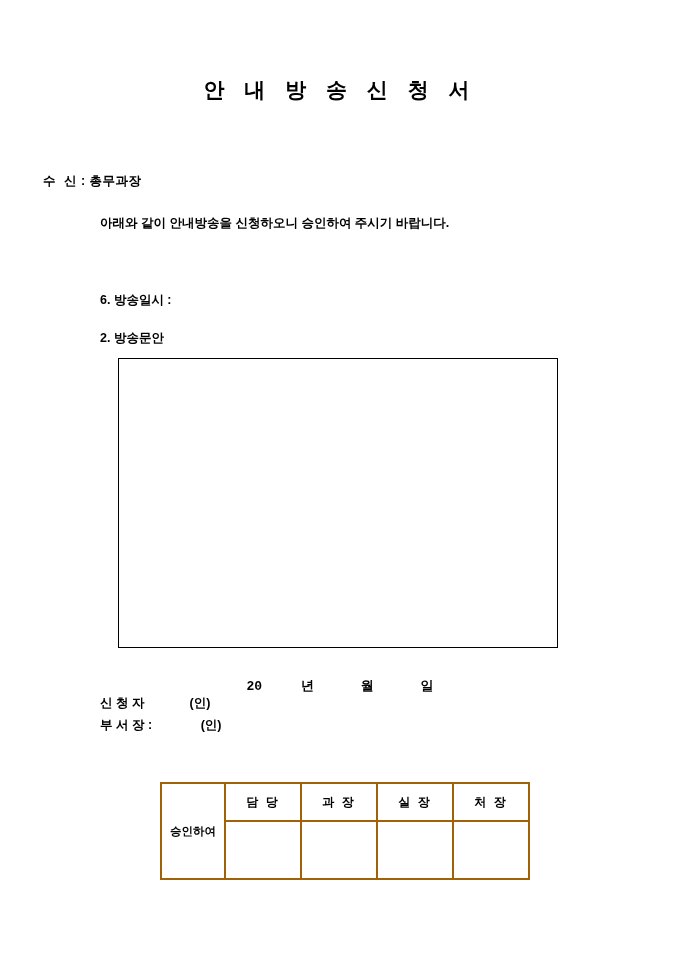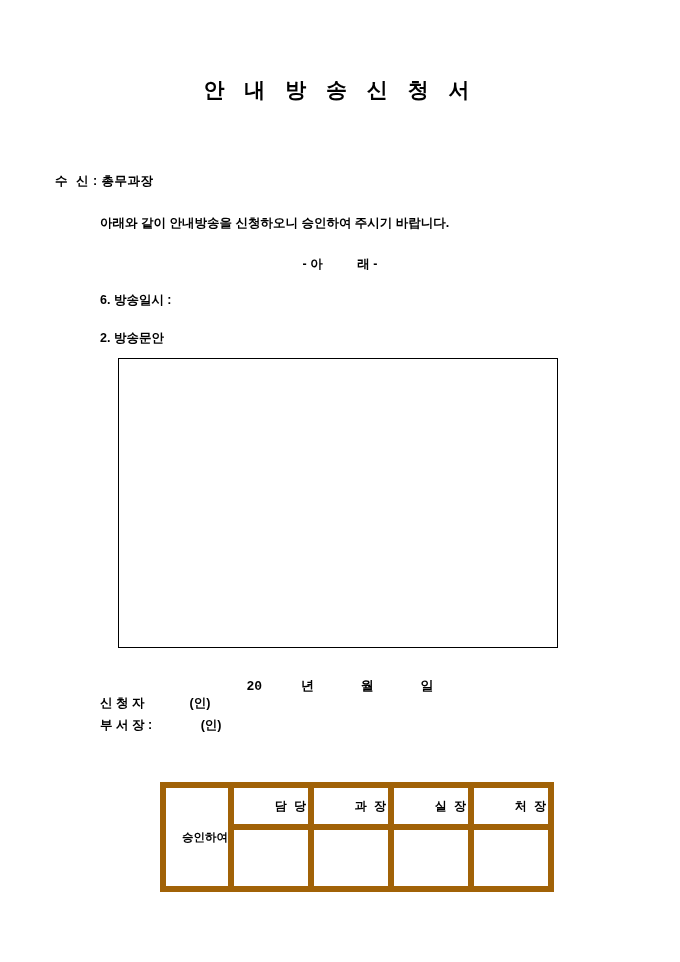--- a/index.html
+++ b/index.html
@@ -28,21 +28,21 @@
     width: 680px;
     text-align: center;
     font-size: 21px;
     font-weight: bold;
     letter-spacing: 7px;
     font-family: "Liberation Sans", "DejaVu Sans", sans-serif;
   }
   .recipient {
     position: absolute;
     top: 173px;
-    left: 55px;
+    left: 43px;
     font-size: 12.5px;
     font-weight: bold;
     letter-spacing: 0.5px;
     font-family: "Liberation Sans", "DejaVu Sans", sans-serif;
     white-space: pre;
   }
   .intro {
     position: absolute;
     top: 215px;
     left: 100px;
@@ -114,22 +114,22 @@
     white-space: pre;
   }
   .approval-table {
     position: absolute;
     top: 782px;
     left: 160px;
     border-collapse: collapse;
     font-family: "Liberation Sans", "DejaVu Sans", sans-serif;
   }
   .approval-table td {
-    border: 6px solid #a16207;
-    text-align: right;
+    border: 2px solid #a16207;
+    text-align: center;
     vertical-align: middle;
     font-size: 12px;
     font-weight: bold;
     letter-spacing: 2px;
     padding: 0;
     margin-top: 12px;
   }
   .approval-table td.label-cell {
     width: 62px;
     height: 92px;
@@ -150,21 +150,20 @@
 <body>
 
 <div class="page">
 
   <div class="doc-title">안 내 방 송 신 청 서</div>
 
   <div class="recipient">수  신 : 총무과장</div>
 
   <div class="intro">아래와 같이 안내방송을 신청하오니 승인하여 주시기 바랍니다.</div>
 
-  <div class="below-marker">- 아          래 -</div>
 
   <div class="item-1">6. 방송일시 :</div>
 
   <div class="item-2">2. 방송문안</div>
 
   <div class="content-box"></div>
 
   <div class="date-line">20     년      월      일</div>
 
   <div class="sign-block">

